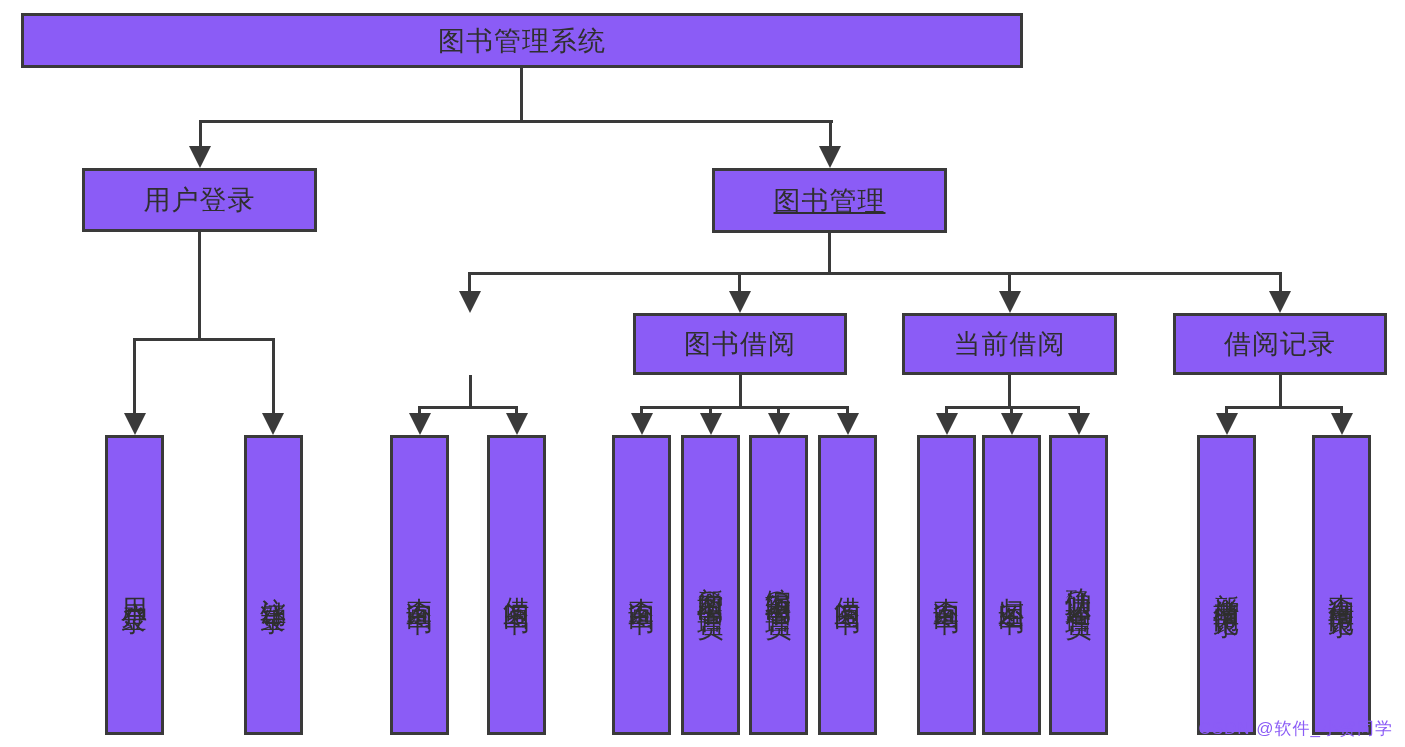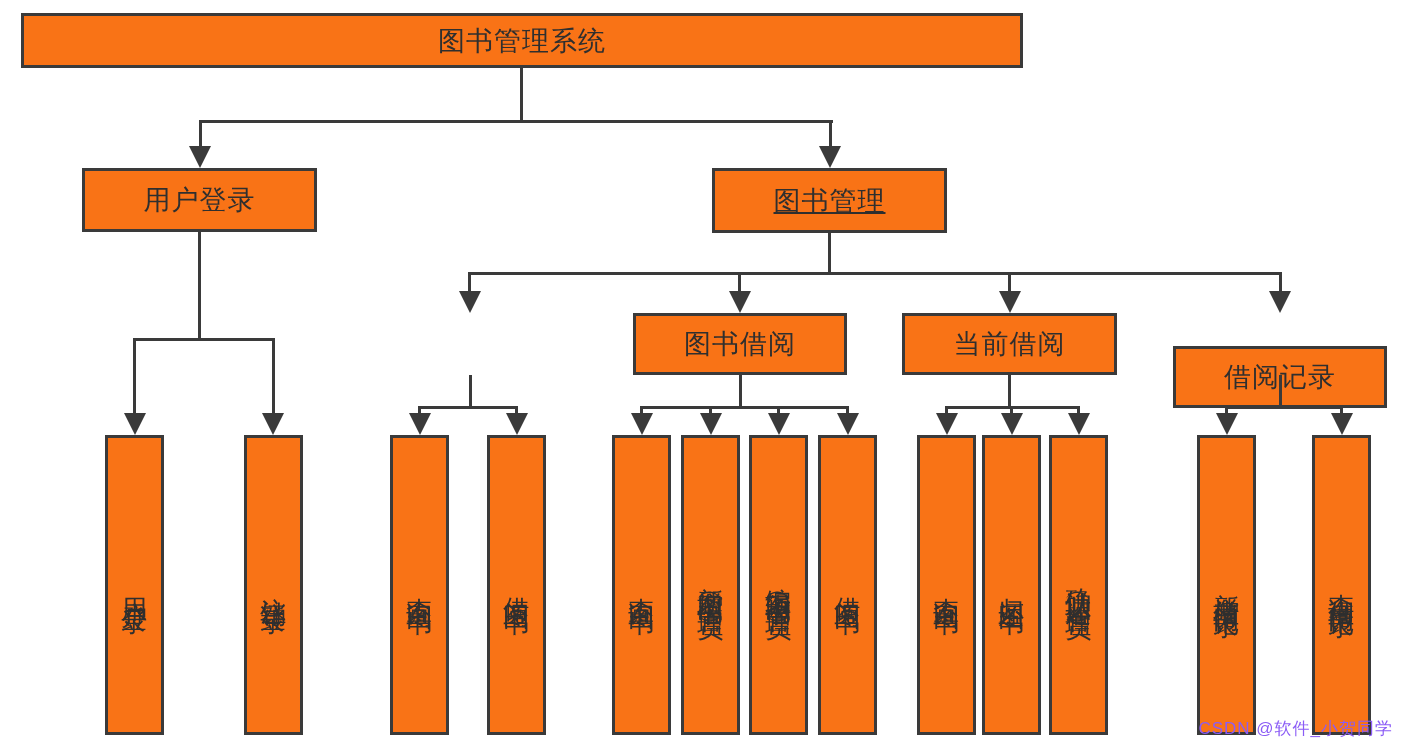--- a/index.html
+++ b/index.html
@@ -9,21 +9,21 @@
     height: 747px;
     background: #ffffff;
     overflow: hidden;
     font-family: "Liberation Sans", sans-serif;
     color: #2f2f2f;
   }
   .box {
     position: absolute;
     box-sizing: border-box;
     border: 3px solid #3a3a3a;
-    background: #f97316;
+    background: #8b5cf6;
     display: flex;
     align-items: center;
     justify-content: center;
   }
   .h-label { font-size: 27px; letter-spacing: 1px; white-space: nowrap; }
   .leaf span {
     writing-mode: vertical-rl;
     text-orientation: mixed;
     font-size: 26px;
     letter-spacing: 4px;
@@ -64,21 +64,21 @@
   <div class="box" style="left:712px; top:168px; width:235px; height:65px;text-decoration:underline;">
     <span class="h-label">图书管理</span>
   </div>
 
   <div class="box" style="left:902px; top:313px; width:215px; height:62px;">
     <span class="h-label">当前借阅</span>
   </div>
   <div class="box" style="left:633px; top:313px; width:214px; height:62px;">
     <span class="h-label">图书借阅</span>
   </div>
-  <div class="box" style="left:1173px; top:313px; width:214px; height:62px;margin-top:33px;">
+  <div class="box" style="left:1173px; top:313px; width:214px; height:62px;">
     <span class="h-label">借阅记录</span>
   </div>
 
   <div class="box leaf" style="left:105px; top:435px; width:59px; height:300px;">
     <span>用户登录</span>
   </div>
   <div class="box leaf" style="left:244px; top:435px; width:59px; height:300px;">
     <span>注销登录</span>
   </div>
   <div class="box leaf" style="left:390px; top:435px; width:59px; height:300px;">

